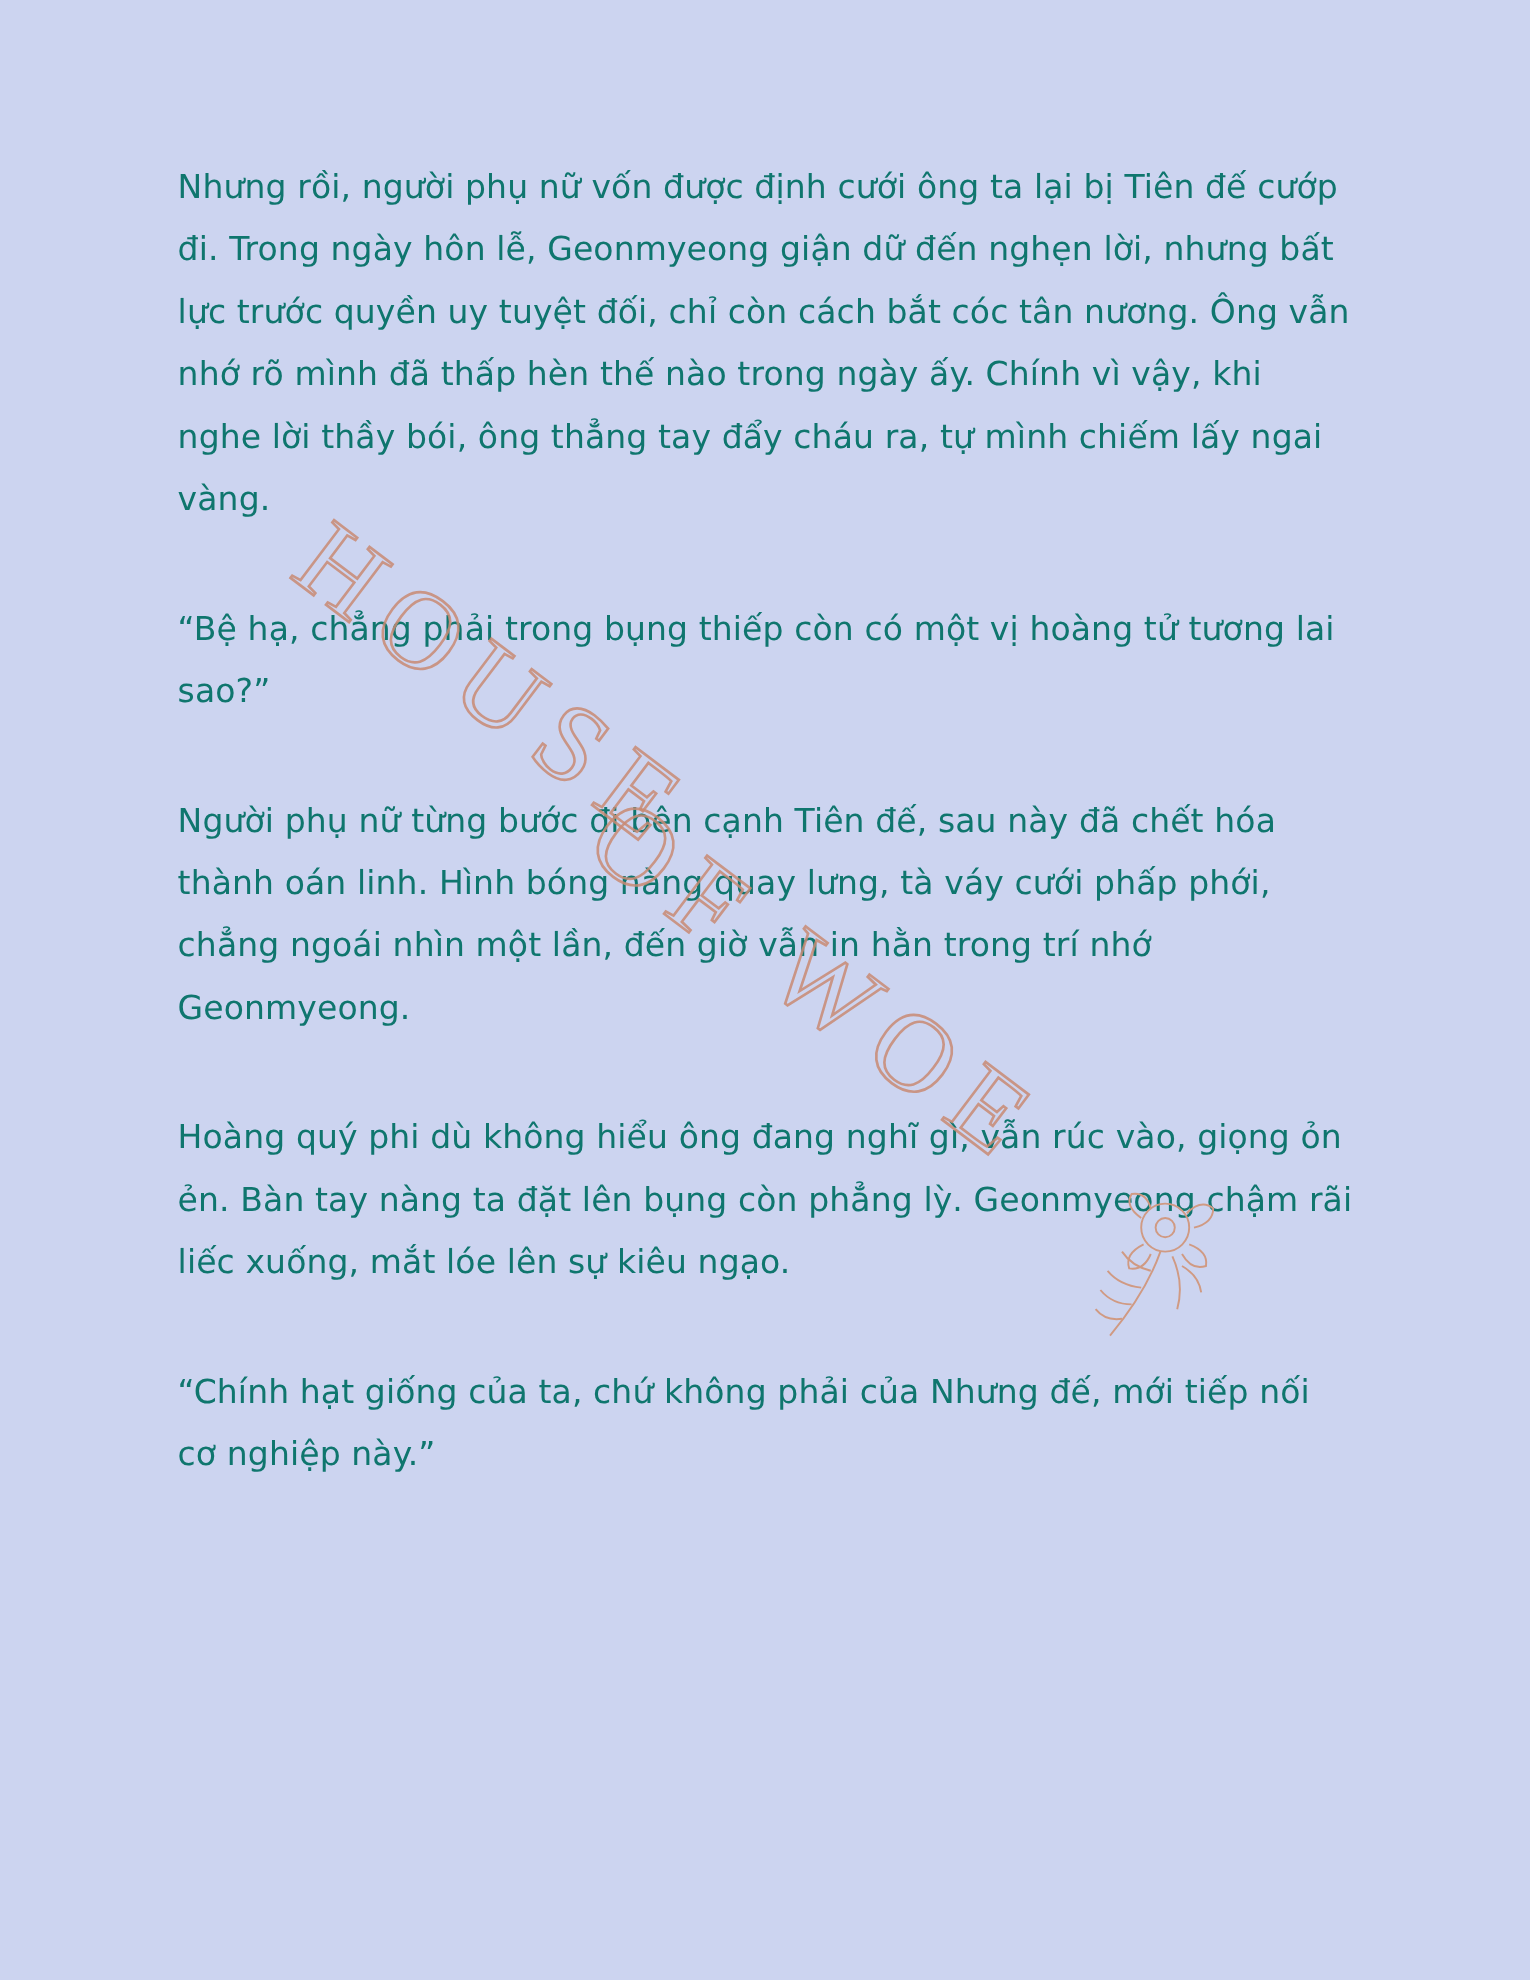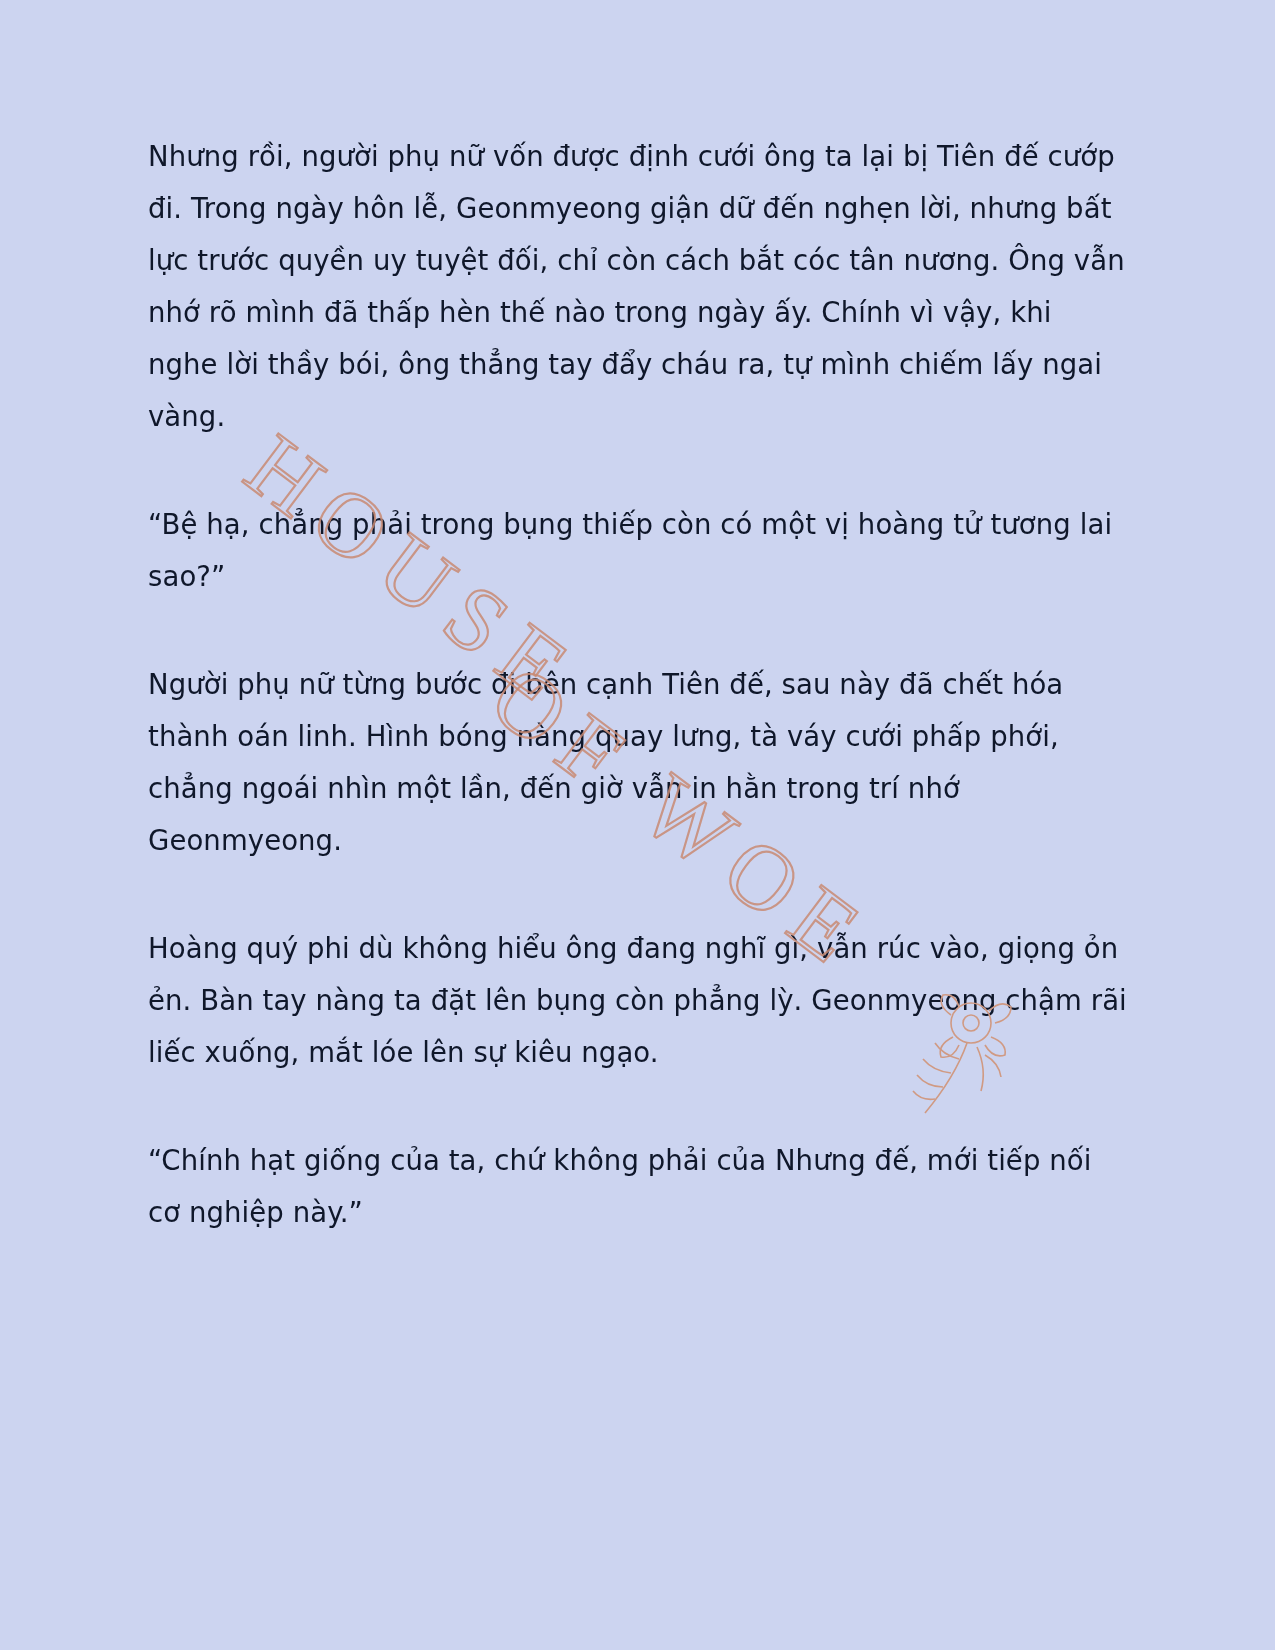--- a/index.html
+++ b/index.html
@@ -23,21 +23,21 @@
   .content {
     position: absolute;
     left: 148px;
     top: 130px;
     width: 980px;
   }
   .para {
     font-family: "DejaVu Sans", sans-serif;
     font-size: 27.5px;
     line-height: 52px;
-    color: #0f172a;
+    color: #0f766e;
     letter-spacing: 0.1px;
     margin: 0 0 56px 0;
     font-weight: 400;
   }
   .para:last-child {
     margin-bottom: 0;
   }
   
   .watermark {
     position: absolute;

